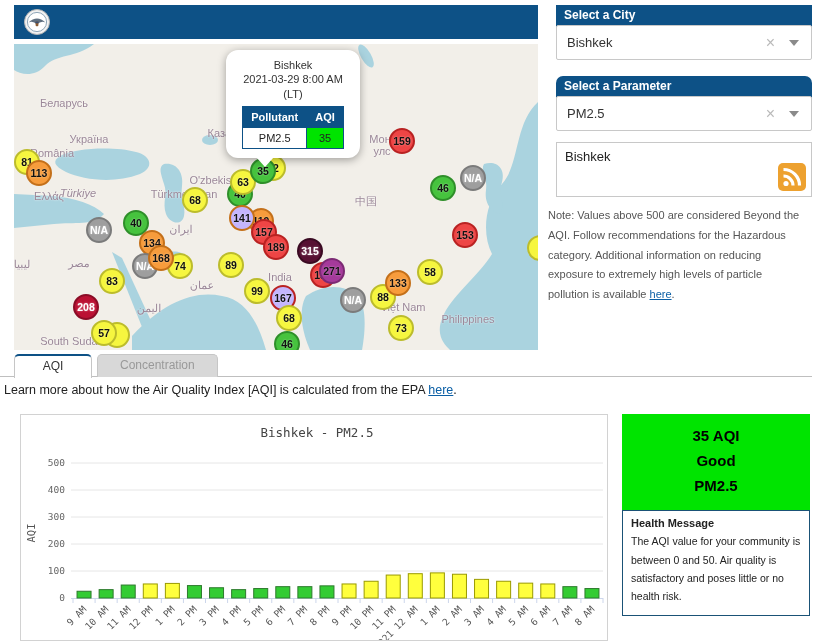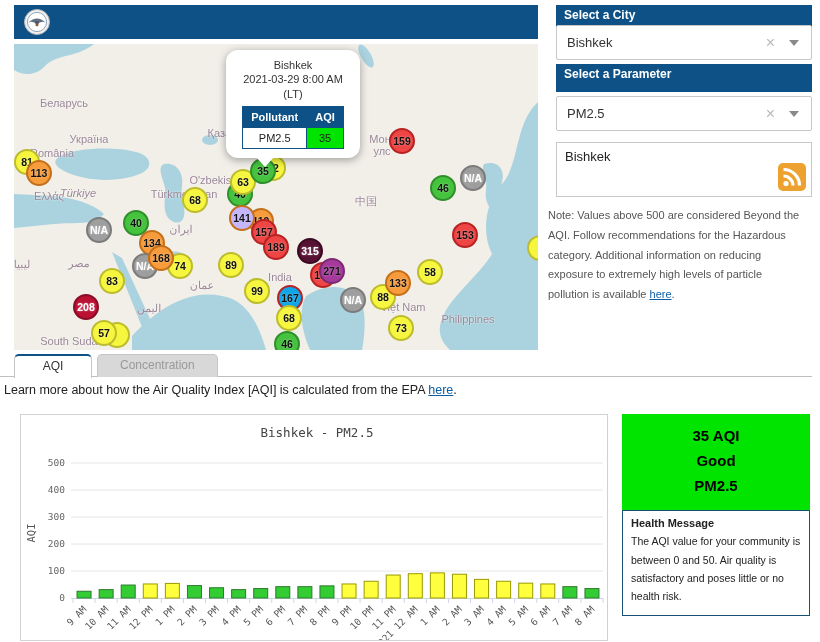--- a/index.html
+++ b/index.html
@@ -147,21 +147,21 @@
       <div class="aqi-marker" style="left: 249px; top: 127px; background: rgb(70, 195, 62); border-color: rgb(47, 143, 42); color: rgb(17, 17, 17);">35</div>
       <div class="aqi-marker" style="left: 247px; top: 177px; background: rgb(247, 156, 60); border-color: rgb(196, 112, 26); color: rgb(17, 17, 17);">119</div>
       <div class="aqi-marker" style="left: 228px; top: 174px; background: #c4b5fd; border-color: rgb(196, 112, 26); color: rgb(17, 17, 17);">141</div>
       <div class="aqi-marker" style="left: 250px; top: 188px; background: rgb(238, 69, 69); border-color: rgb(185, 34, 34); color: rgb(17, 17, 17);">157</div>
       <div class="aqi-marker" style="left: 262px; top: 203px; background: rgb(238, 69, 69); border-color: rgb(185, 34, 34); color: rgb(17, 17, 17);">189</div>
       <div class="aqi-marker" style="left: 296px; top: 207px; background: rgb(87, 17, 51); border-color: rgb(58, 10, 34); color: rgb(255, 255, 255);">315</div>
       <div class="aqi-marker" style="left: 217px; top: 221px; background: rgb(246, 246, 63); border-color: rgb(188, 188, 44); color: rgb(17, 17, 17);">89</div>
       <div class="aqi-marker" style="left: 309px; top: 231px; background: rgb(238, 69, 69); border-color: rgb(185, 34, 34); color: rgb(17, 17, 17);">153</div>
       <div class="aqi-marker" style="left: 318px; top: 227px; background: rgb(165, 58, 155); border-color: rgb(124, 42, 116); color: rgb(17, 17, 17);">271</div>
       <div class="aqi-marker" style="left: 243px; top: 247px; background: rgb(246, 246, 63); border-color: rgb(188, 188, 44); color: rgb(17, 17, 17);">99</div>
-      <div class="aqi-marker" style="left: 276px; top: 254px; background: #0ea5e9; border-color: rgb(185, 34, 34); color: rgb(17, 17, 17);">167</div>
+      <div class="aqi-marker" style="left: 269px; top: 254px; background: #c4b5fd; border-color: rgb(185, 34, 34); color: rgb(17, 17, 17);">167</div>
       <div class="aqi-marker" style="left: 275px; top: 274px; background: rgb(246, 246, 63); border-color: rgb(188, 188, 44); color: rgb(17, 17, 17);">68</div>
       <div class="aqi-marker" style="left: 339px; top: 256px; background: rgb(158, 158, 158); border-color: rgb(123, 123, 123); color: rgb(255, 255, 255);">N/A</div>
       <div class="aqi-marker" style="left: 273px; top: 300px; background: rgb(70, 195, 62); border-color: rgb(47, 143, 42); color: rgb(17, 17, 17);">46</div>
       <div class="aqi-marker" style="left: 98px; top: 237px; background: rgb(246, 246, 63); border-color: rgb(188, 188, 44); color: rgb(17, 17, 17);">83</div>
       <div class="aqi-marker" style="left: 72px; top: 263px; background: rgb(187, 17, 51); border-color: rgb(138, 12, 38); color: rgb(255, 255, 255);">208</div>
       <div class="aqi-marker" style="left: 103px; top: 291px; background: rgb(246, 246, 63); border-color: rgb(188, 188, 44); color: rgb(17, 17, 17);"></div>
       <div class="aqi-marker" style="left: 90px; top: 289px; background: rgb(246, 246, 63); border-color: rgb(188, 188, 44); color: rgb(17, 17, 17);">57</div>
       <div class="aqi-marker" style="left: 388px; top: 97px; background: rgb(238, 69, 69); border-color: rgb(185, 34, 34); color: rgb(17, 17, 17);">159</div>
       <div class="aqi-marker" style="left: 459px; top: 134px; background: rgb(158, 158, 158); border-color: rgb(123, 123, 123); color: rgb(255, 255, 255);">N/A</div>
       <div class="aqi-marker" style="left: 429px; top: 144px; background: rgb(70, 195, 62); border-color: rgb(47, 143, 42); color: rgb(17, 17, 17);">46</div>
@@ -305,21 +305,21 @@
 
 </div>
 
 <div class="abs sel-header" style="top:5px;">Select a City</div>
 <div class="abs sel-box" style="top:25px;">
   <span class="sel-value">Bishkek</span>
   <span class="sel-clear">×</span>
   <span class="sel-arrow"></span>
 </div>
 
-<div class="abs sel-header" style="top:64px;">Select a Parameter</div>
+<div class="abs sel-header" style="top:76px;border-radius:7px;">Select a Parameter</div>
 <div class="abs sel-box" style="top:96px;">
   <span class="sel-value">PM2.5</span>
   <span class="sel-clear">×</span>
   <span class="sel-arrow"></span>
 </div>
 
 <div class="abs" id="feed-box">
   <span id="feed-city">Bishkek</span>
   <svg id="rss" width="28" height="28" viewBox="0 0 28 28">
     <rect x="0" y="0" width="28" height="28" rx="5" fill="#eda12f"></rect>

